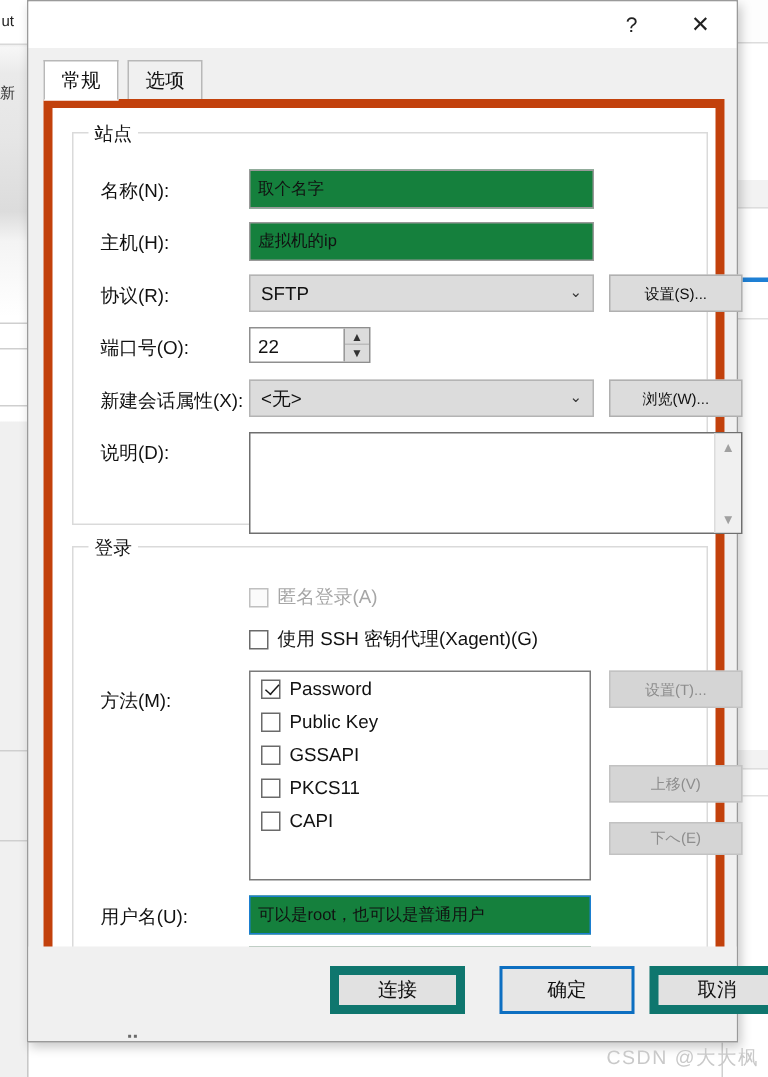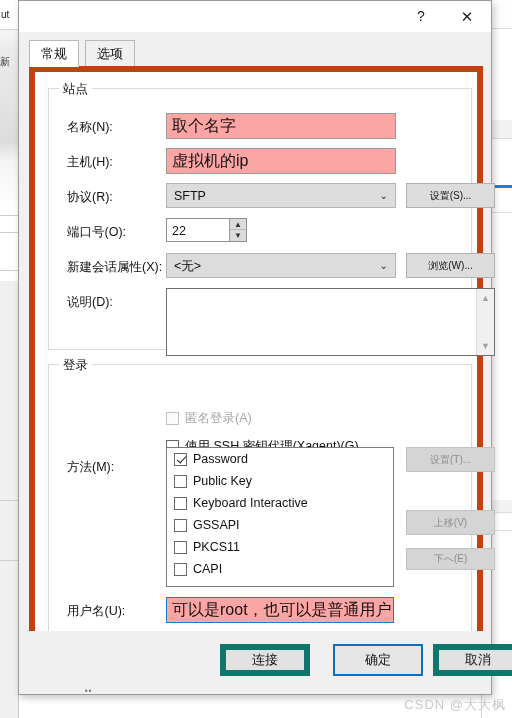--- a/index.html
+++ b/index.html
@@ -241,24 +241,24 @@
 
   .lbl {
     position: absolute;
     font-size: 12.5px;
     color: #111;
     white-space: nowrap;
   }
 
   .txtinput {
     position: absolute;
-    background: #fca5a5;
+    background: #15803d;
     border: 1px solid #999999;
     box-sizing: border-box;
-    font-size: 16px;
+    font-size: 11px;
     color: #111;
     padding: 2px 4px 8px 5px;
     line-height: 20px;
     white-space: nowrap;
     overflow: hidden;
     cursor: text;
   }
   .txtinput.focused { border: 1px solid #1a7ed0; }
 
   .combo {
@@ -365,21 +365,20 @@
 
   
   .cbrow {
     position: absolute;
     display: flex;
     align-items: center;
     font-size: 12.5px;
     color: #111;
     white-space: nowrap;
     cursor: default;
-    margin-top: 20px;
   }
   .cbrow.disabled { color: #a6a6a6; }
   .cbox {
     width: 13px;
     height: 13px;
     border: 1px solid #6a6a6a;
     background: #ffffff;
     box-sizing: border-box;
     margin-right: 6px;
     position: relative;
@@ -569,24 +568,20 @@
           <div class="lbl" style="left:18px; top:94px">方法(M):</div>
 
           <div class="listbox" style="left:117px; top:82px; width:228px; height:140px">
             <div class="listitem">
               <span class="cbox checked"></span>
               <span>Password</span>
             </div>
             <div class="listitem">
               <span class="cbox"></span>
               <span>Public Key</span>
-            </div>
-            <div class="listitem">
-              <span class="cbox"></span>
-              <span>Keyboard Interactive</span>
             </div>
             <div class="listitem">
               <span class="cbox"></span>
               <span>GSSAPI</span>
             </div>
             <div class="listitem">
               <span class="cbox"></span>
               <span>PKCS11</span>
             </div>
             <div class="listitem">

